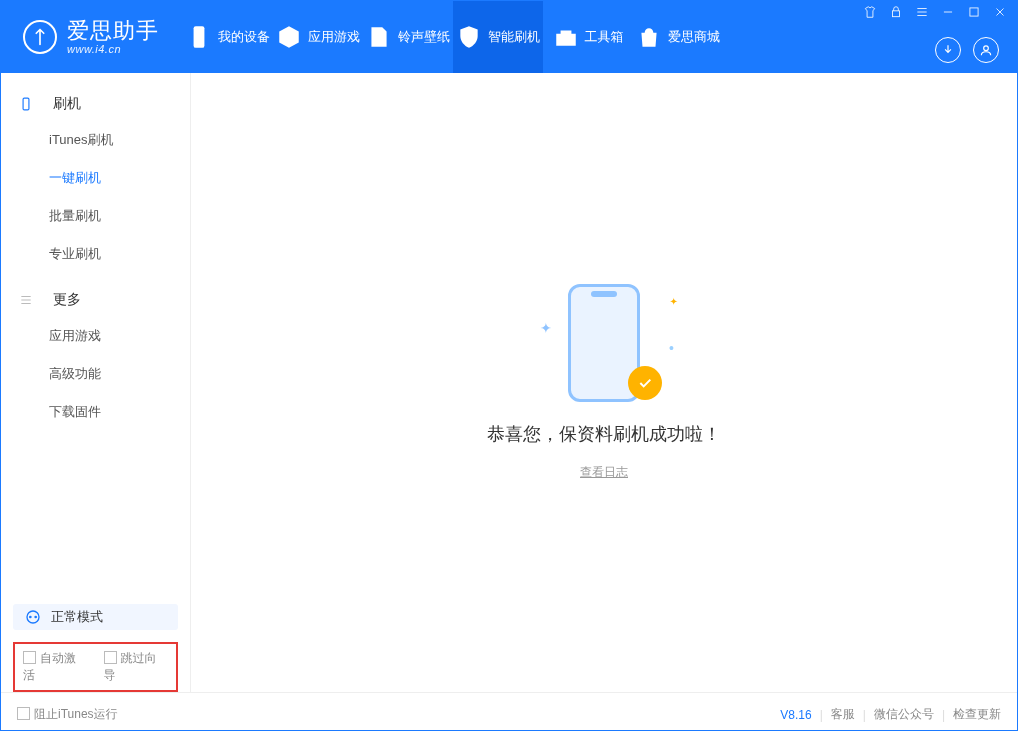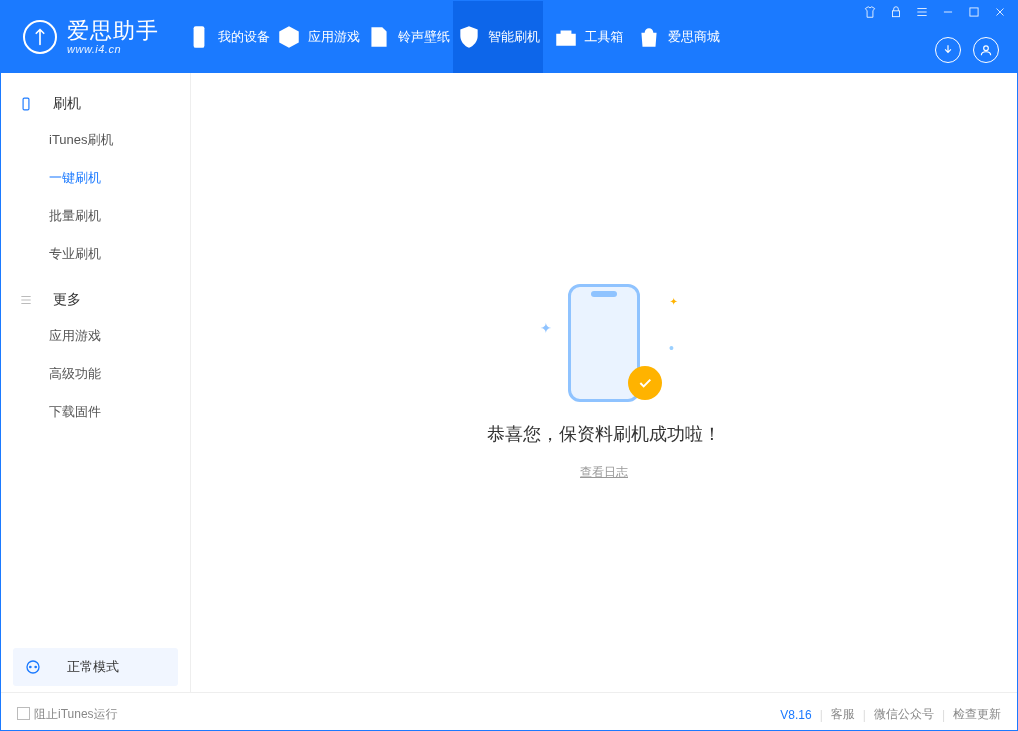--- a/index.html
+++ b/index.html
@@ -27,21 +27,21 @@
 .hdr-right .circ svg { width: 14px; height: 14px; stroke: #fff; fill: none; stroke-width: 2; }
 
 .body { display: flex; height: 619px; }
 .sidebar { width: 190px; border-right: 1px solid #eee; padding-top: 14px; display: flex; flex-direction: column; }
 .side-group-h { display: flex; align-items: center; gap: 20px; padding: 8px 18px; color: #333; font-size: 14px; }
 .side-group-h svg { width: 14px; height: 14px; }
 .side-item { padding: 10px 18px 10px 48px; font-size: 13px; color: #555; cursor: pointer; }
 .side-item.active { color: #1b7aff; }
 .side-spacer { flex: 1; }
 
-.mode-card, .dev-card { margin: 6px 12px; background: #f1f6ff; border-radius: 3px; padding: 10px 12px; display: flex; align-items: center; gap: 26px; font-size: 13px; color: #333; }
+.mode-card, .dev-card { margin: 6px 12px; background: #f1f6ff; border-radius: 3px; padding: 4px 12px; display: flex; align-items: center; gap: 10px; font-size: 13px; color: #333; }
 .dev-card { flex-direction: column; align-items: flex-start; gap: 4px; padding: 10px 12px 8px; }
 .dev-card .dev-row { display: flex; align-items: center; gap: 8px; font-weight: 600; color: #1b7aff; }
 .dev-card .pill { background: #dbe8ff; color: #1b7aff; font-size: 11px; padding: 1px 8px; border-radius: 10px; margin-left: 22px; }
 .dev-card .sub { color: #999; font-size: 12px; margin-left: 22px; }
 .mode-ic, .dev-ic { width: 16px; height: 16px; }
 
 .opt-row { margin: 6px 12px 0; border: 2px solid #e53935; padding: 6px 8px; display: flex; gap: 16px; align-items: center; font-size: 12px; color: #888; }
 .chk { width: 13px; height: 13px; border: 1px solid #bbb; display: inline-block; margin-right: 4px; vertical-align: -2px; }
 
 .main { flex: 1; display: flex; flex-direction: column; align-items: center; justify-content: center; gap: 18px; }
@@ -208,20 +208,24 @@
     <div class="mode-card">
       <svg class="mode-ic" viewBox="0 0 24 24">
           <circle cx="12" cy="12" r="9" fill="none" stroke="#1b7aff" stroke-width="2"></circle>
           <circle cx="8" cy="12" r="2" fill="#1b7aff"></circle>
           <circle cx="16" cy="12" r="2" fill="#1b7aff"></circle>
         </svg>
       <span>正常模式</span>
     </div>
 
 
+    <div class="opt-row">
+      <label><span class="chk"></span><span>自动激活</span></label>
+      <label><span class="chk"></span><span>跳过向导</span></label>
+    </div>
   </div>
 
   <div class="main">
     <div class="illus">
       <span class="spark s1">✦</span>
       <span class="spark s2">✦</span>
       <span class="spark s3">•</span>
       <div class="phone"></div>
       <div class="badge">
           <svg viewBox="0 0 24 24">

